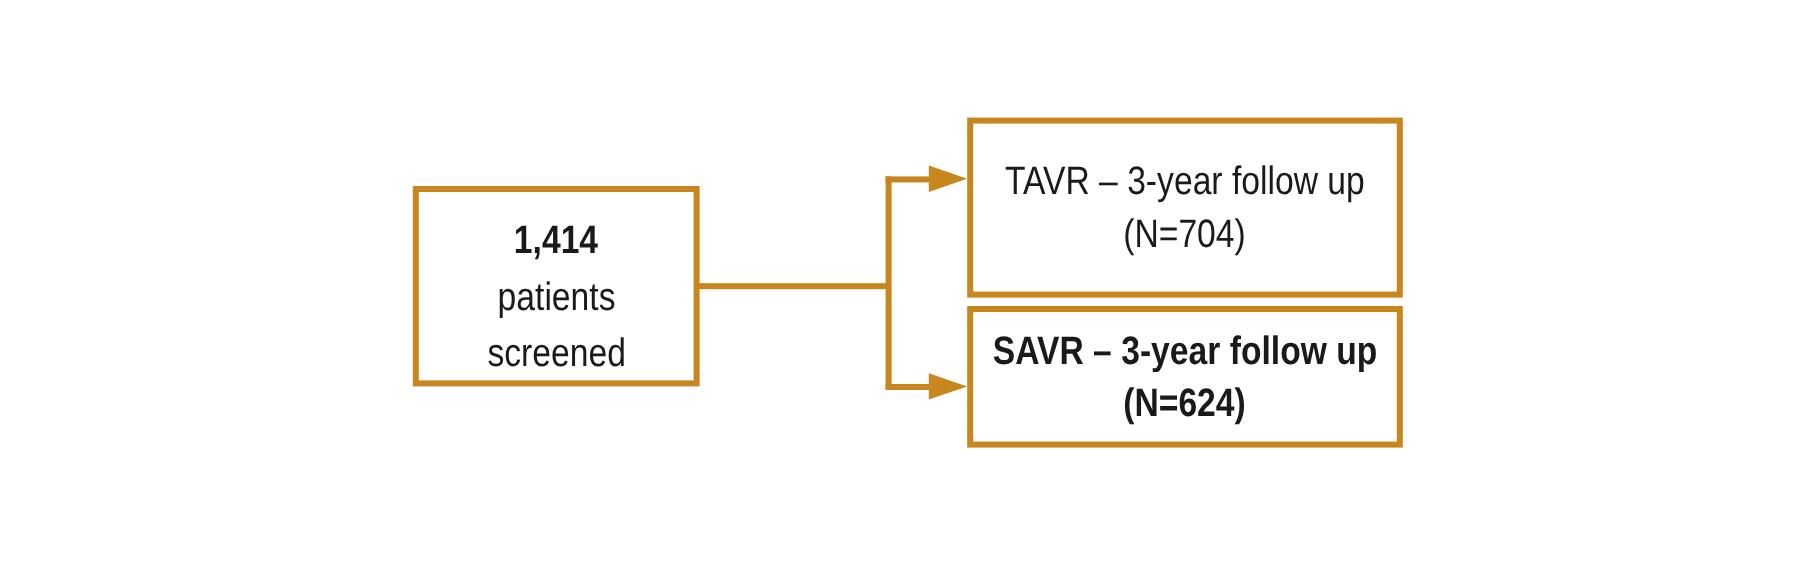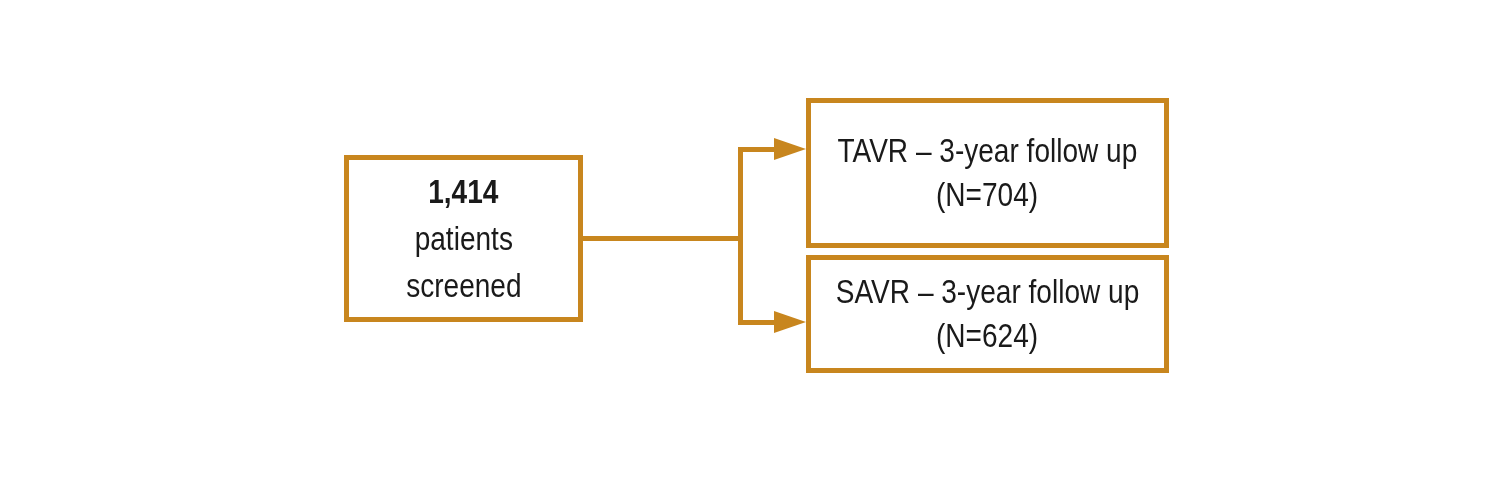--- a/index.html
+++ b/index.html
@@ -23,23 +23,23 @@
   .box {
     position: absolute;
     box-sizing: border-box;
     border: 5px solid var(--accent);
     background: var(--bg);
     display: flex;
     flex-direction: column;
     justify-content: center;
     align-items: center;
   }
-  .box-screened { left: 344px; top: 155px; width: 239px; height: 167px; }
+  .box-screened { left: 344px; top: 155px; width: 239px; height: 167px; justify-content: flex-end; }
   .box-tavr     { left: 806px; top:  98px; width: 363px; height: 150px; }
-  .box-savr     { left: 806px; top: 255px; width: 363px; height: 118px; }
+  .box-savr     { left: 806px; top: 255px; width: 363px; height: 118px; font-weight: bold; }
   .txt {
     color: var(--ink);
     font-size: 33px;
     white-space: nowrap;
     transform: scaleX(0.85);
     transform-origin: center;
   }
   .lh-left  { line-height: 47px; }
   .lh-right { line-height: 44px; }
   .bold { font-weight: 700; }

